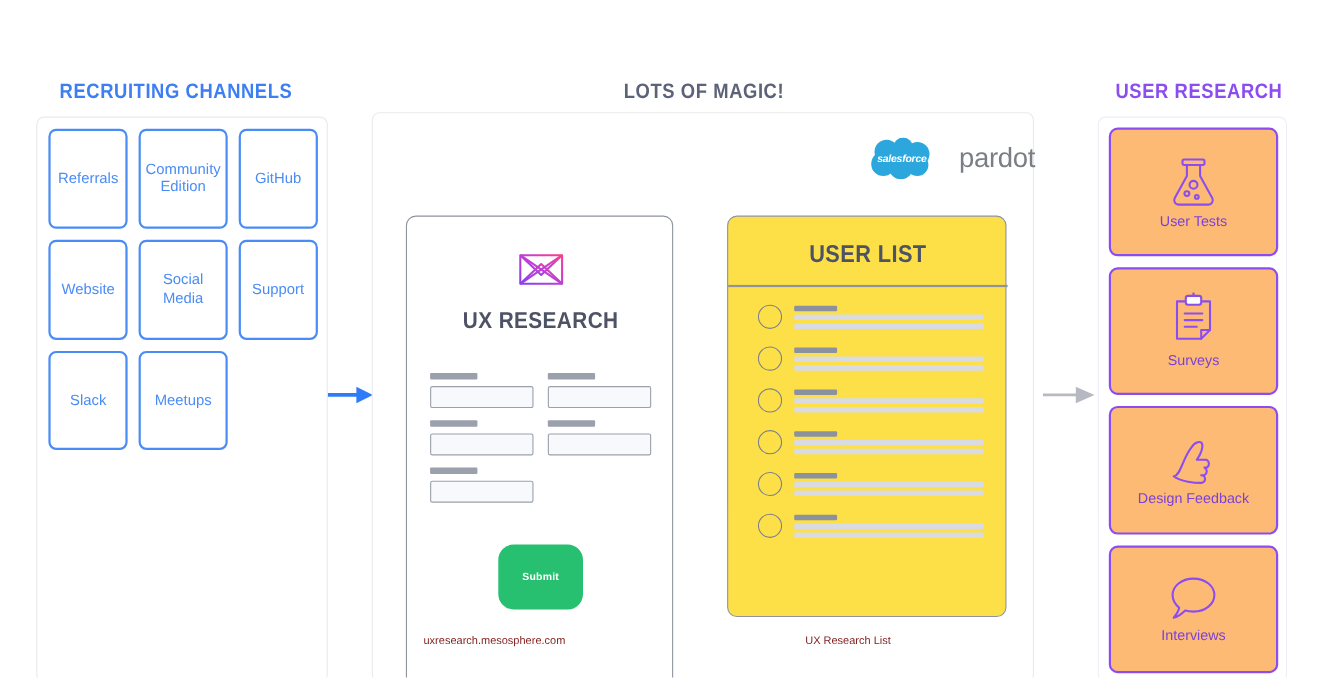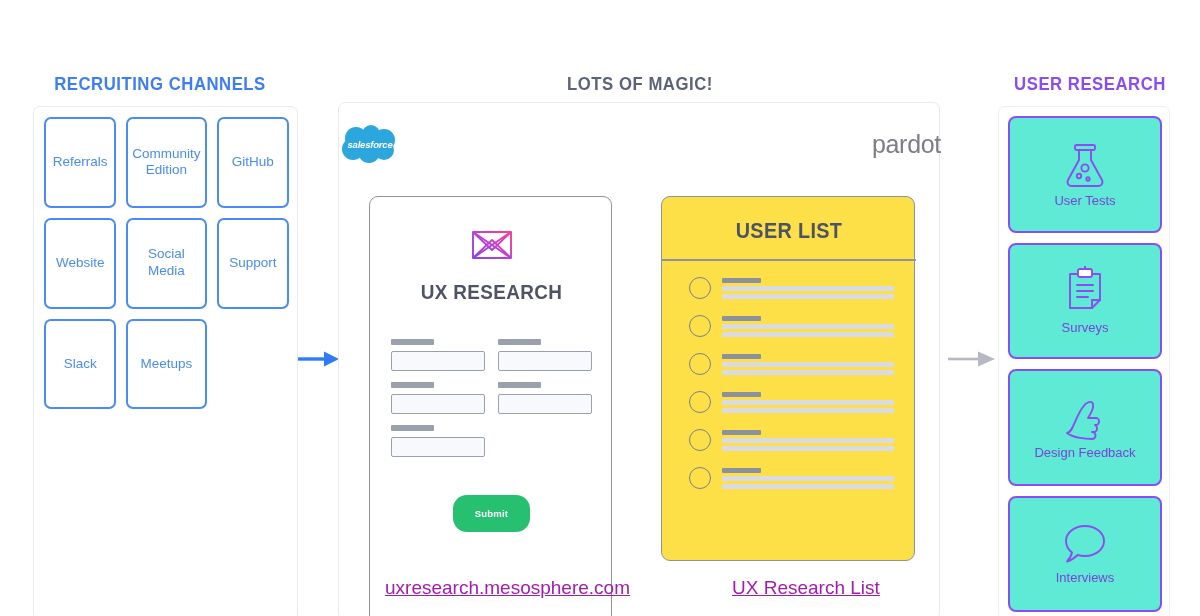--- a/index.html
+++ b/index.html
@@ -66,21 +66,21 @@
   
   #magic-panel {
     left: 338px; top: 62px; width: 602px; height: 518px;
     border: 1.6px solid #e8eaee;
   }
 
   
   #pardot-logo {
     position: absolute;
     left: 0; top: 22px; width: 602px;
-    display: flex; align-items: center; justify-content: space-between;
+    display: flex; align-items: center; justify-content: flex-end;
     gap: 21px;
   }
   #pardot-cloud {
     position: relative;
     width: 62px; height: 38px;
     display: flex; align-items: center; justify-content: center;
   }
   #pardot-cloud svg { position: absolute; left: 0; top: 0; }
   #pardot-cloud .cloud-word {
     position: relative;
@@ -141,21 +141,21 @@
     position: absolute; left: 0; top: 298px; width: 243px;
     display: flex; justify-content: center;
   }
   #submit-button {
     background: #27c070;
     color: #ffffff;
     border: none;
     border-radius: 14px;
     font-size: 9.5px;
     font-weight: 700;
-    padding: 13px 22px;
+    padding: 24px 22px;
     cursor: pointer;
     letter-spacing: 0.2px;
   }
 
   
   #userlist-card {
     position: absolute;
     left: 322px; top: 93px; width: 254px; height: 365px;
     border: 1.6px solid #8e939f;
     border-radius: 9px;
@@ -184,43 +184,42 @@
     border: 1.6px solid #7c818e;
     border-radius: 50%;
   }
   .user-lines { flex: 1; display: flex; flex-direction: column; gap: 3px; }
   .line-name { height: 5px; width: 39px; background: #8c919f; border-radius: 1px; }
   .line-sub  { height: 5px; width: 100%; background: #d9dbe0; border-radius: 1px; }
 
   
   .panel-caption {
     position: absolute;
-    font-size: 19px;
-    color: #a21caf;
+    font-size: 10px;
+    color: #7f1d1d;
     white-space: nowrap;
-    text-decoration: underline;
   }
   #caption-form { left: 46px; top: 474px; }
   #caption-list { left: 393px; top: 474px; }
 
   
   #research-panel {
     left: 998px; top: 66px; width: 172px; height: 514px;
     border: 1.6px solid #f0ecf8;
   }
   #research-list {
     position: absolute; left: 9px; top: 9px;
     width: 154px; height: 496px;
     display: flex; flex-direction: column; gap: 10px;
   }
   .research-box {
     flex: 1;
     border: 2px solid #8b4df0;
     border-radius: 8px;
-    background: #5eead4;
+    background: #fdba74;
     display: flex; flex-direction: column;
     align-items: center; justify-content: center;
     gap: 4px;
   }
   .research-icon { display: flex; align-items: center; justify-content: center; }
   .research-label {
     color: #7a42d8;
     font-size: 13px;
     text-align: center;
     white-space: nowrap;

